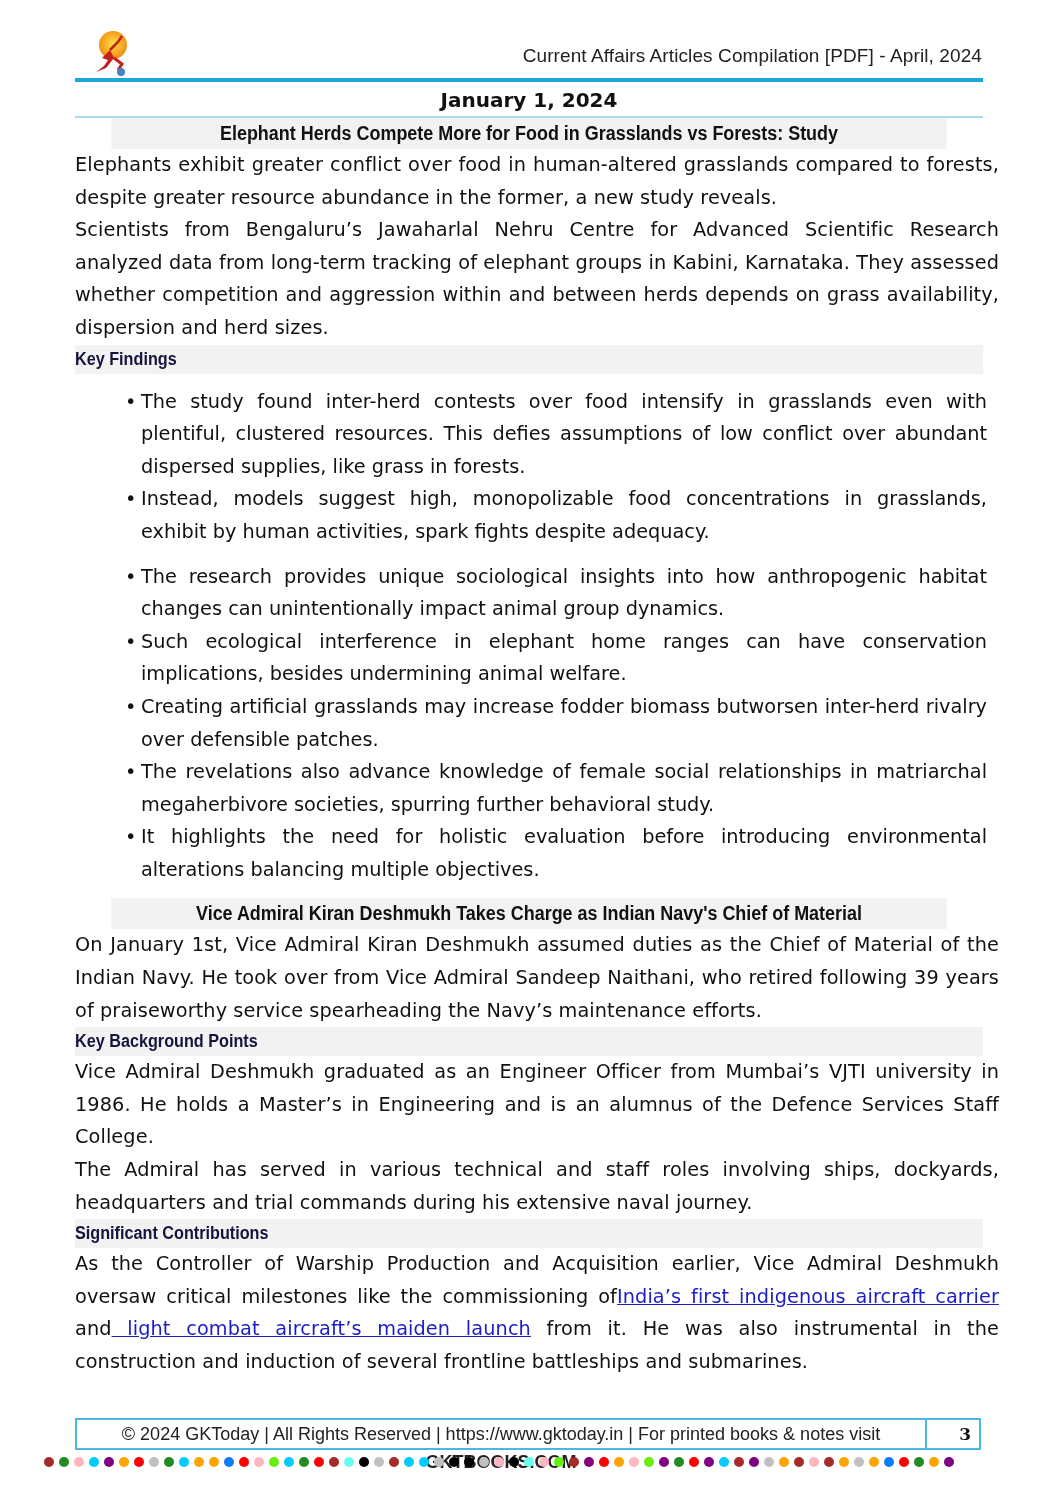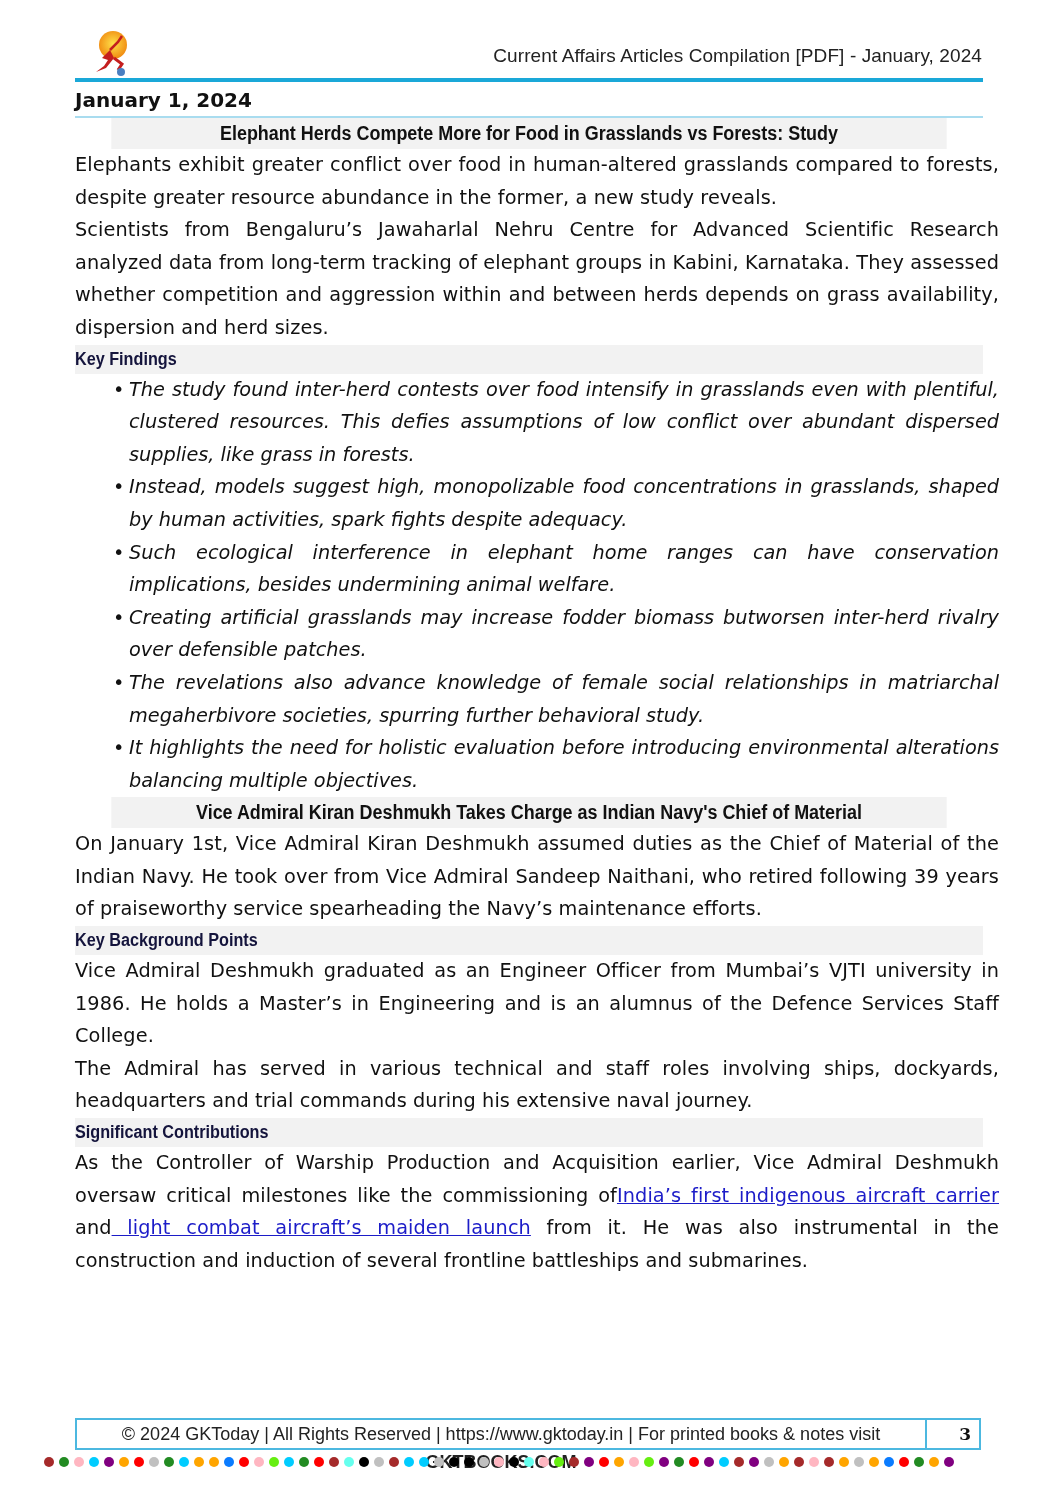--- a/index.html
+++ b/index.html
@@ -2,32 +2,32 @@
 <html><head>
 <meta charset="utf-8">
 <style>
   html, body { margin: 0; padding: 0; background: #ffffff; }
   body { width: 1058px; height: 1497px; position: relative; overflow: hidden;
          font-family: "DejaVu Sans", sans-serif; color: #111; }
   .logo { position: absolute; left: 92px; top: 28px; width: 40px; height: 50px; }
   .header-title { position: absolute; right: 76px; top: 45px; font-family: "Liberation Sans", sans-serif;
                   font-size: 19px; color: #222; letter-spacing: 0.1px; }
   .header-rule { position: absolute; left: 75px; width: 908px; top: 78px; height: 4px; background: #1aa8d8; }
-  .date-heading { position: absolute; left: 75px; width: 908px; top: 84px; height: 32px; 
+  .date-heading { position: absolute; left: 75px; width: 908px; top: 84px; height: 32px; text-align: center;
                   font-family: "DejaVu Sans", sans-serif; font-weight: bold; font-size: 20px; line-height: 32px; color: #111;
                   border-bottom: 2px solid #a9dcef; }
   .content { position: absolute; left: 75px; top: 118px; width: 924px; }
   .article-title { background: #f2f2f2; text-align: center; font-family: "Liberation Sans", sans-serif;
                    font-weight: bold; font-size: 19.5px; height: 31px; line-height: 31px; width: 908px; color: #111;
                    transform: scaleX(0.92); transform-origin: center; }
   .sub-heading { background: #f2f2f2; font-family: "Liberation Sans", sans-serif; font-weight: bold; font-size: 18px;
                  color: #14143c; height: 29px; line-height: 29px; width: 908px; }
   .sub-heading span { display: inline-block; transform: scaleX(0.9); transform-origin: left; }
   .para { font-size: 19.3px; line-height: 32.6px; text-align: justify; margin: 0; letter-spacing: 0.1px; }
-  ul.bullets { list-style: none; margin: 0; padding: 0 0 0 54px; font-style: italic; }
+  ul.bullets { list-style: none; margin: 12px; padding: 0 0 0 54px; }
   ul.bullets li { position: relative; font-size: 19.3px; line-height: 32.6px; text-align: justify; }
   ul.bullets li::before { content: "•"; position: absolute; left: -16px; top: 0; }
   a.link { color: #1a0dab; color: #1c1cc8; text-decoration: underline; }
   .footer-box { position: absolute; left: 75px; top: 1418px; width: 906px; height: 32px; border: 2px solid #4cb8e0;
                 box-sizing: border-box; display: flex; }
   .footer-text { flex: 1; text-align: center; font-family: "Liberation Sans", sans-serif; font-size: 18px;
                  line-height: 28px; color: #222; }
   .footer-text b { font-weight: bold; }
   .page-num { width: 44px; border-left: 2px solid #4cb8e0; text-align: right; padding-right: 8px;
               font-weight: bold; font-size: 17px; line-height: 28px; font-family: "DejaVu Serif", serif; }
@@ -45,39 +45,40 @@
           <stop offset="100%" stop-color="#f08a10"></stop>
         </radialGradient>
       </defs>
     <circle cx="21" cy="17" r="14" fill="url(#sun)"></circle>
     <path d="M18 22 L22 30 L14 40 L4 44 L12 38 L16 32 L10 30 Z" fill="#c41e1e"></path>
     <path d="M22 30 L30 36 L26 42" stroke="#c41e1e" stroke-width="3" fill="none"></path>
     <path d="M18 22 L26 14 L30 8" stroke="#c41e1e" stroke-width="2.5" fill="none"></path>
     <circle cx="29" cy="44" r="4" fill="#4a7fc1"></circle>
   </svg>
 </div>
-<div class="header-title">Current Affairs Articles Compilation [PDF] - January, 2024</div>
+<div class="header-title">Current Affairs Articles Compilation [PDF] - April, 2024</div>
 <div class="header-rule"></div>
 <div class="date-heading">January 1, 2024</div>
 
 <div class="content">
 
   <div>
     <div class="article-title">Elephant Herds Compete More for Food in Grasslands vs Forests: Study</div>
     <p class="para">Elephants exhibit greater conflict over food in human-altered grasslands compared to forests, despite greater resource abundance in the former, a new study reveals.</p>
 
     <p class="para">Scientists from Bengaluru’s Jawaharlal Nehru Centre for Advanced Scientific Research analyzed data from long-term tracking of elephant groups in Kabini, Karnataka. They assessed whether competition and aggression within and between herds depends on grass availability, dispersion and herd sizes.</p>
 
     <div class="sub-heading"><span>Key Findings</span></div>
     <ul class="bullets">
       <li>The study found inter-herd contests over food intensify in grasslands even with plentiful, clustered resources. This defies assumptions of low conflict over abundant dispersed supplies, like grass in forests.</li>
-      <li>Instead, models suggest high, monopolizable food concentrations in grasslands, shaped by human activities, spark fights despite adequacy.</li>
+      <li>Instead, models suggest high, monopolizable food concentrations in grasslands, exhibit by human activities, spark fights despite adequacy.</li>
     </ul>
 
     <ul class="bullets">
+      <li>The research provides unique sociological insights into how anthropogenic habitat changes can unintentionally impact animal group dynamics.</li>
       <li>Such ecological interference in elephant home ranges can have conservation implications, besides undermining animal welfare.</li>
       <li>Creating artificial grasslands may increase fodder biomass butworsen inter-herd rivalry over defensible patches.</li>
       <li>The revelations also advance knowledge of female social relationships in matriarchal megaherbivore societies, spurring further behavioral study.</li>
       <li>It highlights the need for holistic evaluation before introducing environmental alterations balancing multiple objectives.</li>
     </ul>
   </div>
 
   <div>
     <div class="article-title">Vice Admiral Kiran Deshmukh Takes Charge as Indian Navy's Chief of Material</div>
     <p class="para">On January 1st, Vice Admiral Kiran Deshmukh assumed duties as the Chief of Material of the Indian Navy. He took over from Vice Admiral Sandeep Naithani, who retired following 39 years of praiseworthy service spearheading the Navy’s maintenance efforts.</p>

